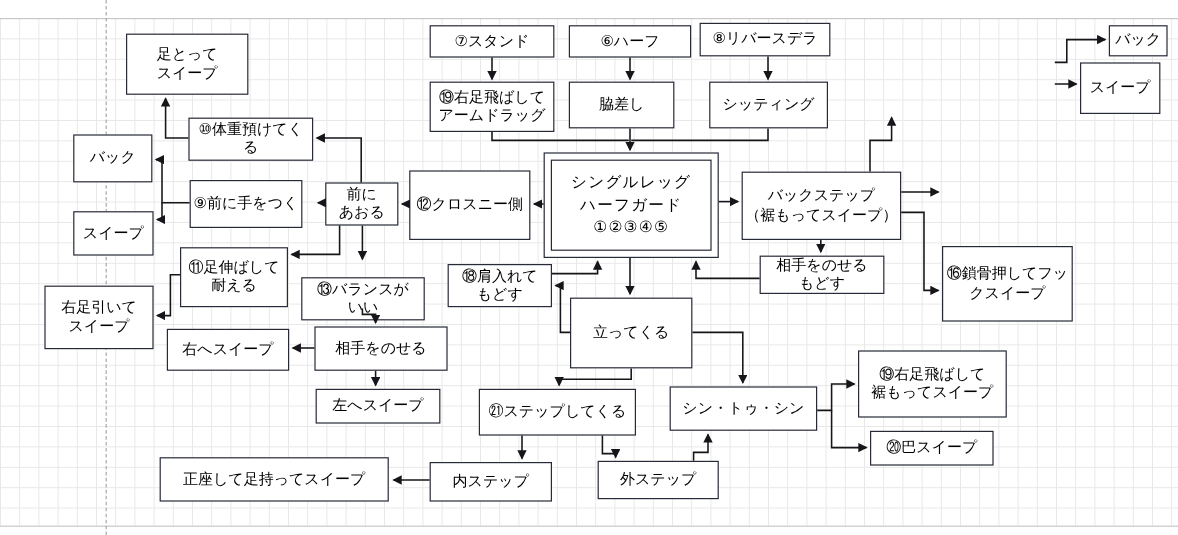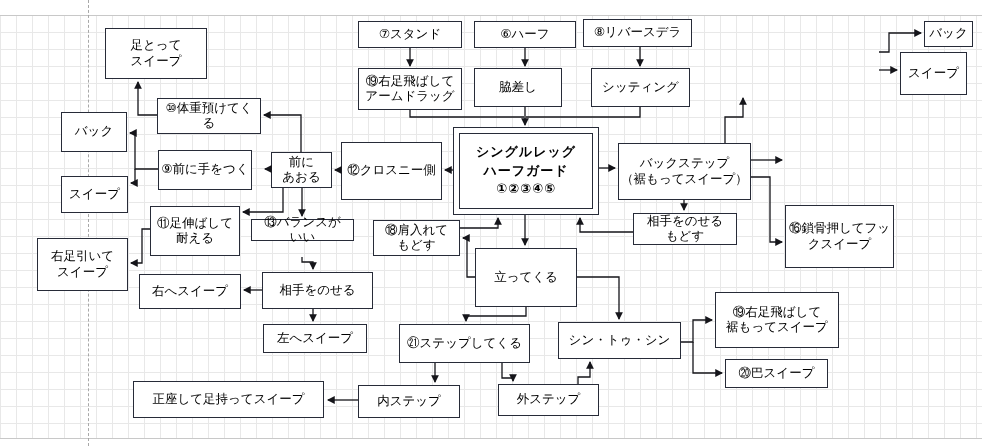--- a/index.html
+++ b/index.html
@@ -24,21 +24,21 @@
     border:1.5px solid #272b38;
     display:flex;align-items:center;justify-content:center;
     text-align:center;font-size:12.5px;line-height:1.22;
     white-space:pre-line;z-index:2;
   }
   .main-node{padding:5px;z-index:2;}
   .main-inner{
     box-sizing:border-box;width:100%;height:100%;
     border:1.5px solid #272b38;
     display:flex;align-items:center;justify-content:center;
-    text-align:center;font-weight:bold;font-size:13px;line-height:1.45;
+    text-align:center;font-weight:normal;font-size:13px;line-height:1.45;
     white-space:pre-line;letter-spacing:1px;
   }
   svg.edges{position:absolute;left:0;top:0;z-index:3;pointer-events:none;}
   svg.edges polyline{fill:none;stroke:#15151a;stroke-width:1.3;}
 </style>
 </head>
 <body>
 
 <div class="canvas">
   <div class="grid"></div>
@@ -50,21 +50,21 @@
 スイープ</div>
   <div class="node" style="left:157px;top:98px;width:104px;height:36px">⑩体重預けてく
 る</div>
   <div class="node" style="left:61px;top:112px;width:66px;height:40px">バック</div>
   <div class="node" style="left:158px;top:150px;width:94px;height:40px">⑨前に手をつく</div>
   <div class="node" style="left:61px;top:176px;width:67px;height:37px">スイープ</div>
   <div class="node" style="left:271px;top:152px;width:61px;height:36px">前に
 あおる</div>
   <div class="node" style="left:150px;top:206px;width:90px;height:50px">⑪足伸ばして
 耐える</div>
-  <div class="node" style="left:251px;top:219px;width:103px;height:22px">⑬バランスが
+  <div class="node" style="left:251px;top:231px;width:103px;height:36px">⑬バランスが
 いい</div>
   <div class="node" style="left:37px;top:238px;width:91px;height:53px">右足引いて
 スイープ</div>
   <div class="node" style="left:139px;top:274px;width:102px;height:35px">右へスイープ</div>
   <div class="node" style="left:262px;top:272px;width:111px;height:37px">相手をのせる</div>
   <div class="node" style="left:263px;top:324px;width:104px;height:29px">左へスイープ</div>
   <div class="node" style="left:358px;top:21px;width:104px;height:27px">⑦スタンド</div>
   <div class="node" style="left:358px;top:68px;width:104px;height:42px">⑲右足飛ばして
 アームドラッグ</div>
   <div class="node" style="left:474px;top:21px;width:102px;height:27px">⑥ハーフ</div>

